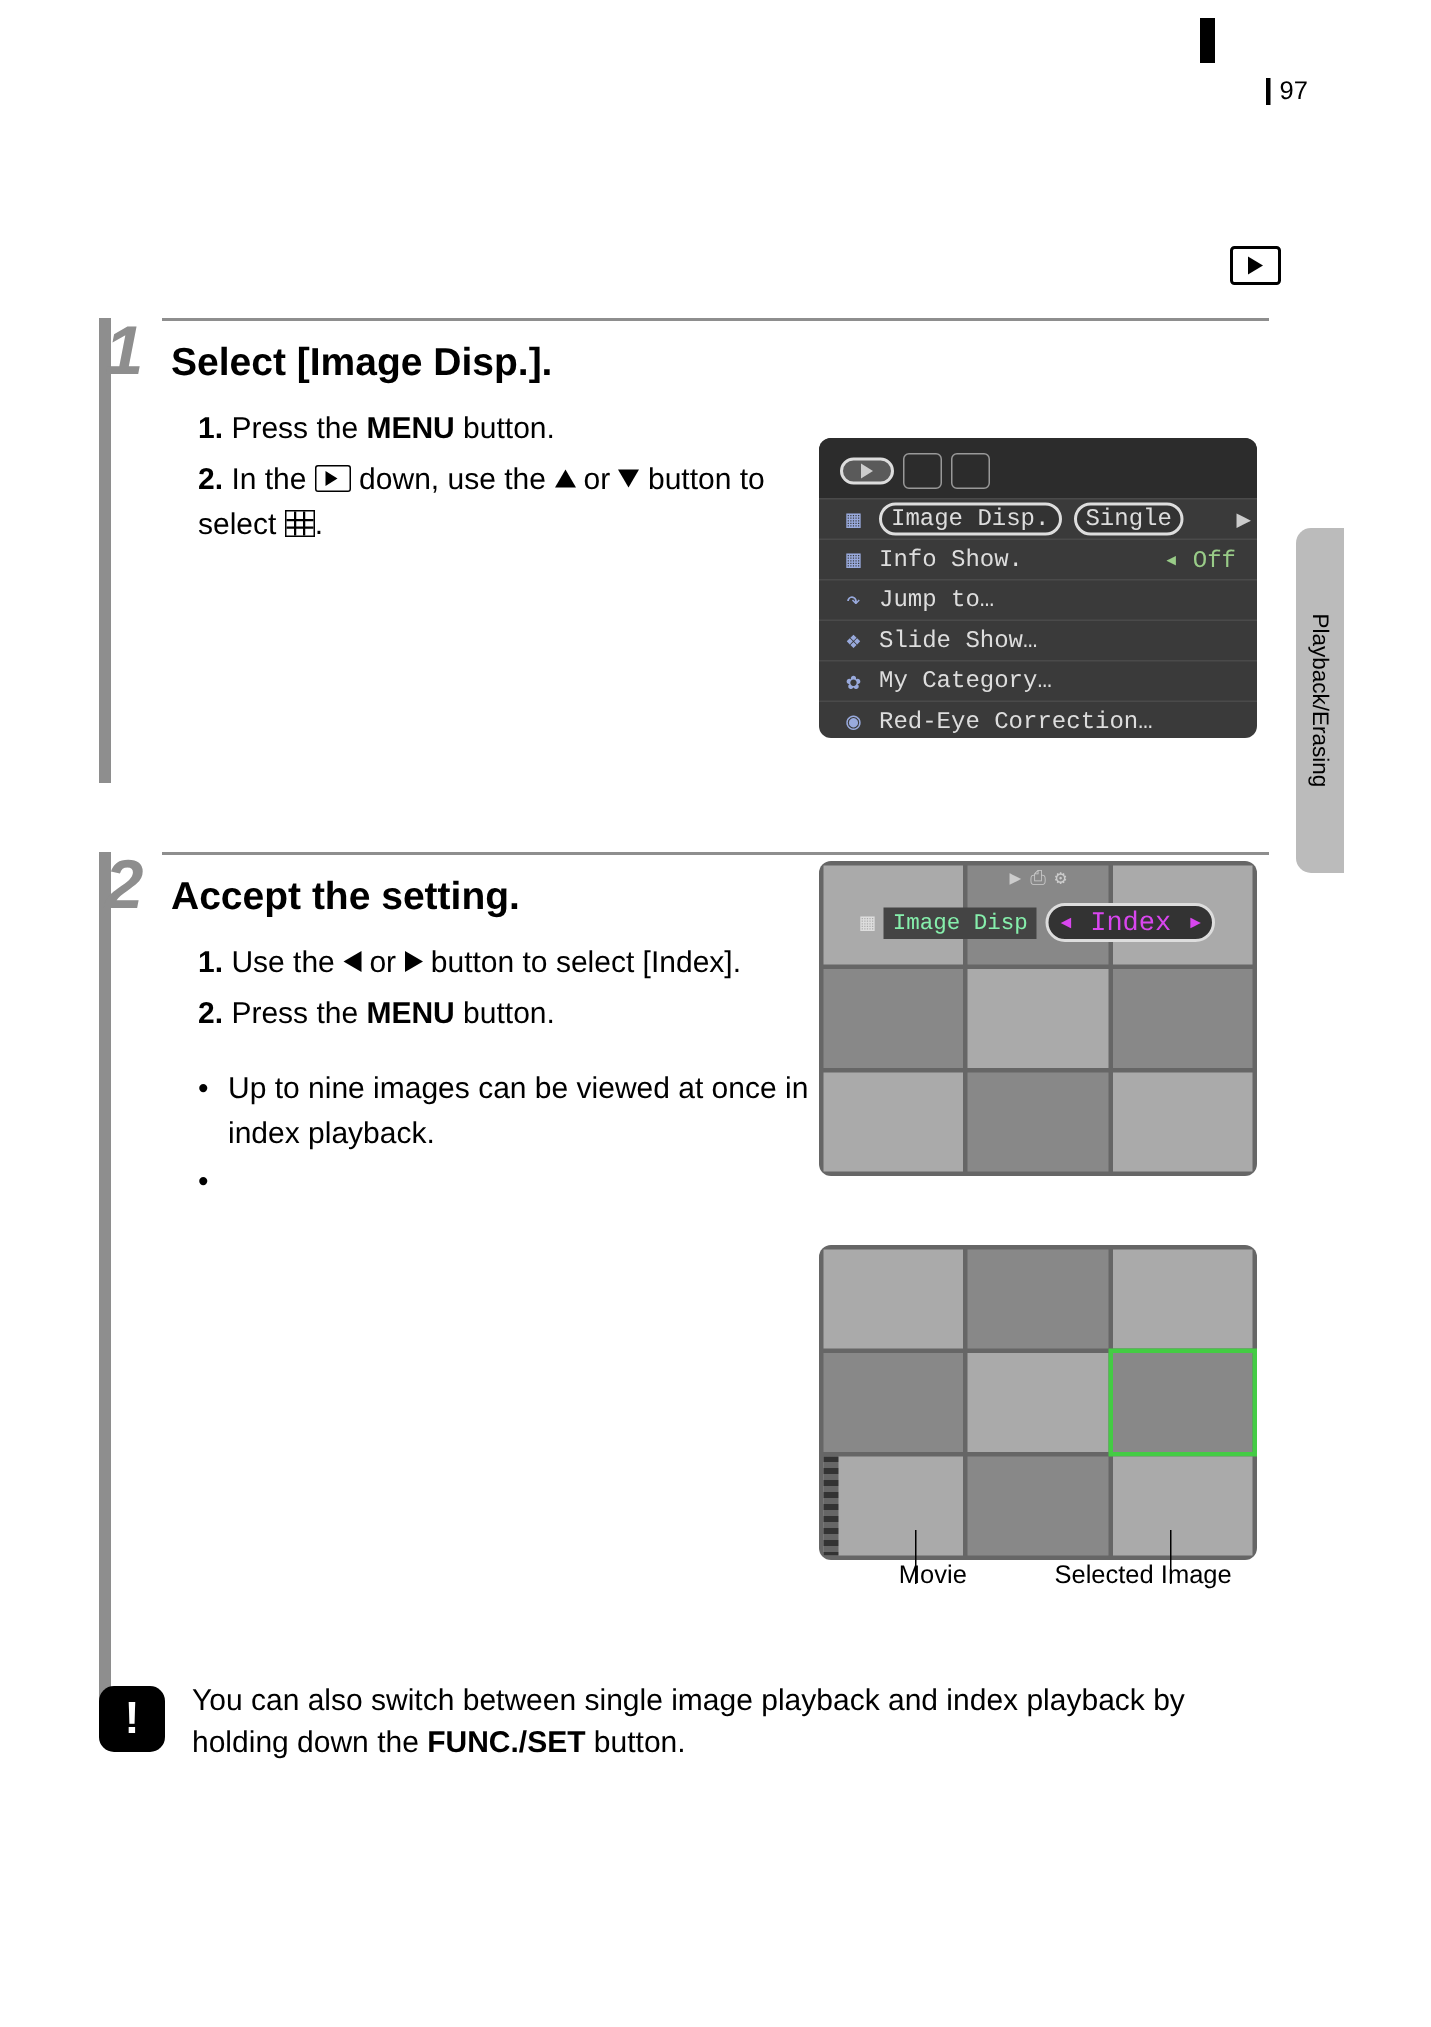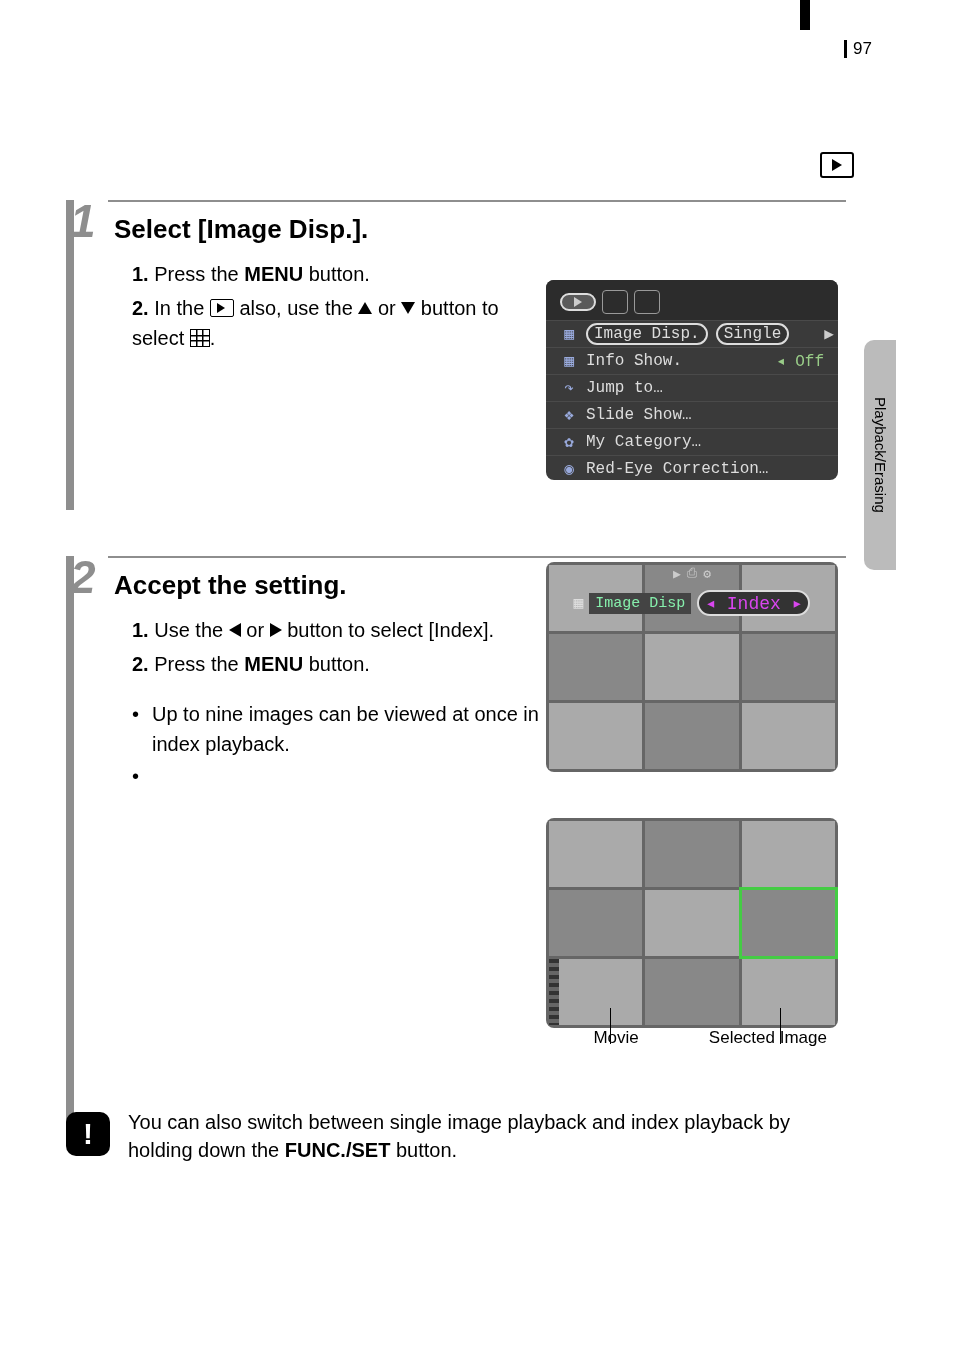--- a/index.html
+++ b/index.html
@@ -1,16 +1,16 @@
 <!DOCTYPE html>
 <html><head>
 <meta charset="utf-8">
 <style>
   html,body{margin:0;padding:0;background:#fff;font-family:Arial,Helvetica,sans-serif;color:#000}
-  .page{position:relative;width:954px;height:1182px;margin:0 auto;background:#fff;overflow:hidden}
+  .page{position:relative;width:954px;height:1182px;margin:12px auto;background:#fff;overflow:hidden}
   .top-marker{position:absolute;top:0;left:800px;width:10px;height:30px;background:#000}
   .page-num{position:absolute;top:40px;right:82px;font-size:17px;border-left:3px solid #000;padding-left:6px;height:18px;line-height:18px}
   .edge-tab{position:absolute;right:58px;top:340px;width:32px;height:230px;background:#bbb;border-top-left-radius:10px;border-bottom-left-radius:10px;display:flex;align-items:center;justify-content:center}
   .edge-tab span{writing-mode:vertical-rl;font-size:15px;color:#000}
   .heading-block{position:absolute;left:74px;top:86px;right:92px;height:110px;border-left:16px solid #000;padding:6px 0 6px 14px;box-sizing:border-box}
   .heading-line{font-family:Arial,Helvetica,sans-serif;font-weight:900;font-size:35px;line-height:48px;color:#000}
   .play-icon{position:absolute;right:100px;top:152px;width:30px;height:22px;border:2px solid #000;border-radius:3px;display:flex;align-items:center;justify-content:center}
   .play-icon span{display:block;width:0;height:0;border-left:10px solid #000;border-top:6px solid transparent;border-bottom:6px solid transparent}
   .content{position:absolute;left:66px;top:200px;width:780px}
   .step{border-left:8px solid #8e8e8e;margin-bottom:46px;padding-bottom:10px}
@@ -51,21 +51,21 @@
   .shot3{left:546px;top:818px;height:210px;background:#666}
   .thumb-grid{display:grid;grid-template-columns:repeat(3,1fr);grid-template-rows:repeat(3,1fr);gap:3px;width:100%;height:100%;padding:3px;box-sizing:border-box}
   .thumb{background:#aaa;position:relative}
   .thumb.dark{background:#888}
   .thumb.sel{outline:3px solid #4c4}
   .shot2 .overlay{position:absolute;top:28px;left:0;right:0;display:flex;align-items:center;justify-content:center;gap:6px}
   .shot2 .overlay .label{background:#444;color:#86efac;padding:2px 6px;font-size:15px}
   .shot2 .overlay .oval{font-size:18px;color:#d946ef}
   .shot2 .tabs2{position:absolute;top:4px;left:0;right:0;display:flex;gap:6px;justify-content:center;font-size:13px;color:#ccc}
   .film{position:absolute;left:0;top:0;bottom:0;width:10px;background:repeating-linear-gradient(#333 0 4px,#666 4px 8px)}
-  .callouts{position:absolute;left:546px;top:1028px;width:292px;display:flex;justify-content:space-between;font-size:17px}
+  .callouts{position:absolute;left:546px;top:1028px;width:292px;display:flex;justify-content:center;font-size:17px}
   .callouts div{width:48%;text-align:center}
   .callout-line{position:absolute;width:1px;background:#000}
   .cl1{left:610px;top:1008px;height:36px}
   .cl2{left:780px;top:1008px;height:36px}
   
   .bullets{margin-left:30px;margin-top:20px;font-size:20px;line-height:30px}
   .bullets .row{display:flex;margin-bottom:2px}
   .bullets .dot{width:20px;flex-shrink:0}
   .bullets .txt{max-width:420px}
   
@@ -95,21 +95,21 @@
       <div class="step-inner">
         <div class="step-top"></div>
         <div class="step-title">Select [Image Disp.].</div>
         <div class="step-body">
           <p class="sub">
             <span class="bold">1.</span>
             <span>Press the </span><span class="bold">MENU</span><span> button.</span>
           </p>
           <p class="sub" style="max-width:420px">
             <span class="bold">2.</span>
-            <span>In the </span><span class="inline-icon"><span class="tri"></span></span><span> also, use the </span><span class="arrow-up"></span><span> or </span><span class="arrow-down"></span><span> button to select </span><span class="inline-grid"></span><span>.</span>
+            <span>In the </span><span class="inline-icon"><span class="tri"></span></span><span> down, use the </span><span class="arrow-up"></span><span> or </span><span class="arrow-down"></span><span> button to select </span><span class="inline-grid"></span><span>.</span>
           </p>
         </div>
       </div>
     </div>
 
     <div class="step" style="position:relative;min-height:560px">
       <div class="step-num">2</div>
       <div class="step-inner">
         <div class="step-top"></div>
         <div class="step-title">Accept the setting.</div>

